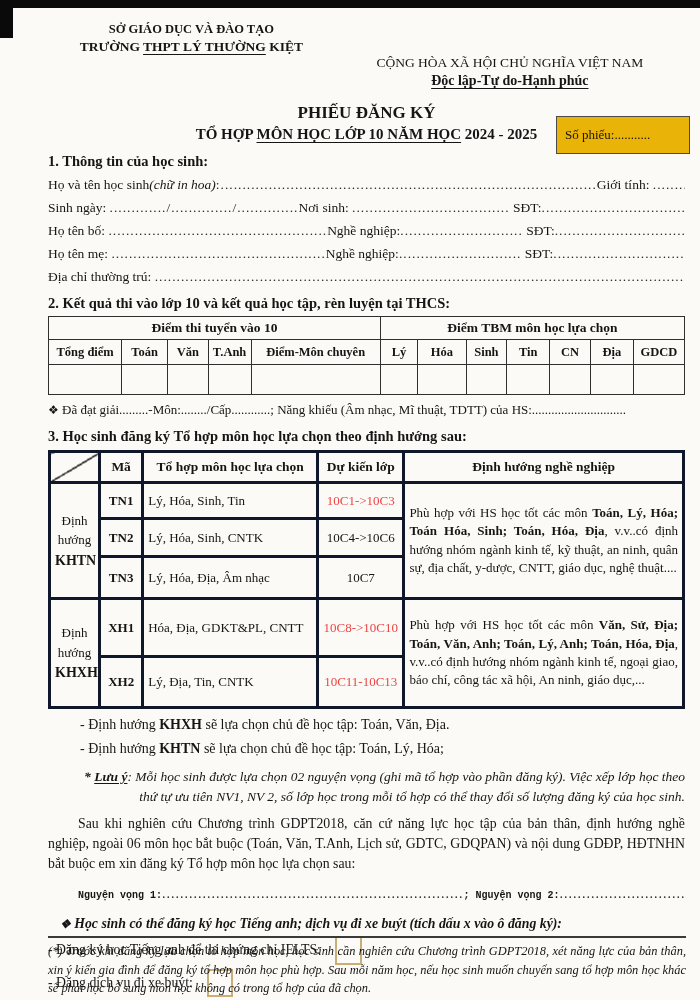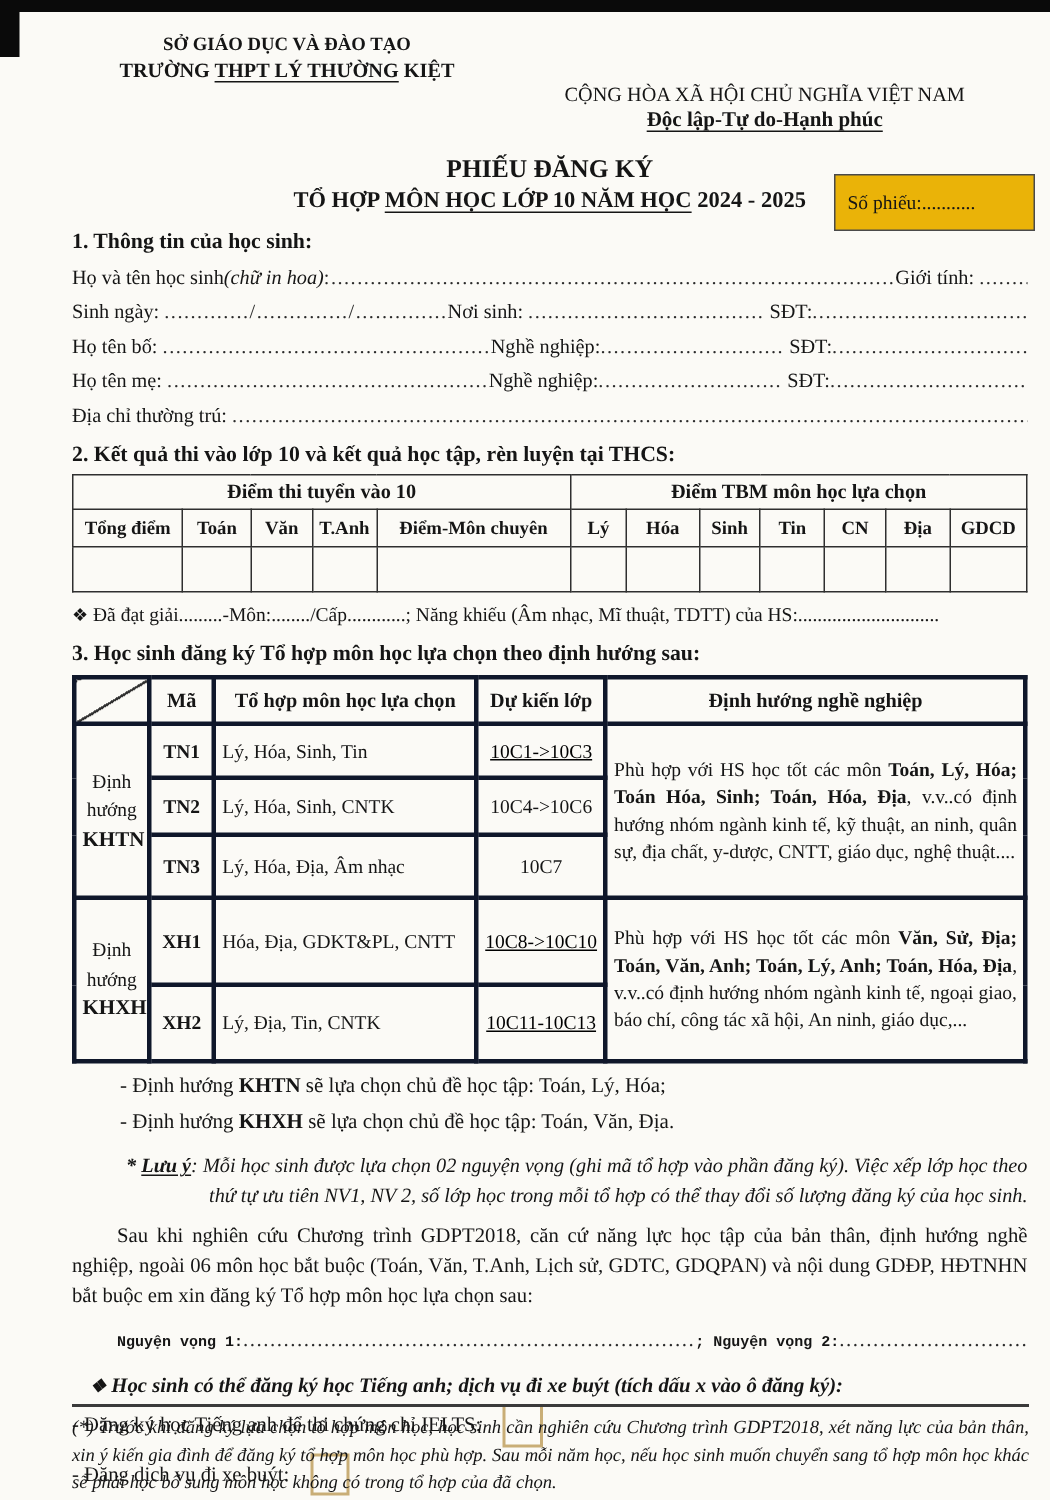--- a/index.html
+++ b/index.html
@@ -40,21 +40,21 @@
   .ach{font-size:13px;margin-top:7px;white-space:nowrap;overflow:hidden;}
   .bullet{font-size:12px;}
   .tb3{margin-top:5px;}
   .tb3 th,.tb3 td{border:3px solid #0f172a;font-size:13px;padding:1px 4px;vertical-align:middle;}
   .tb3 th{font-weight:bold;text-align:center;height:26px;font-size:13.5px;}
   .diag{background:linear-gradient(to bottom right,transparent 48.5%,#2f2f2f 48.5%,#2f2f2f 52%,transparent 52%);}
   .orient{text-align:center;font-size:13.5px;line-height:1.5;}
   .orient b{font-size:14px;}
   .ma{text-align:center;font-weight:bold;}
   .lop{text-align:center;}
-  .blue{color:#000000;text-decoration:underline;}
+  .blue{color:#ef4444;}
   .career{font-size:12.6px;text-align:justify;line-height:1.42;padding:2px 6px;}
   .dashed{border-top:1px dashed #2f2f2f !important;}
   .rTN1 td{height:31px;} .rTN2 td{height:33px;} .rTN3 td{height:37px;}
   .rXH1 td{height:53px;} .rXH2 td{height:46px;}
   
   .note{font-size:14px;margin-top:8px;margin-left:32px;}
   .luuy{font-size:13.5px;font-style:italic;margin-top:10px;text-indent:28px;line-height:1.5;text-align:right;}
   .luuy .lbl{font-weight:bold;text-decoration:underline;text-underline-offset:2px;}
   .para{font-size:13.8px;margin-top:6px;text-indent:30px;line-height:1.45;text-align:justify;}
   .wish{font-size:14px;margin-top:12px;margin-left:30px;white-space:nowrap;overflow:hidden;}
@@ -219,22 +219,22 @@
         <td class="career" rowspan="2"><span>Phù hợp với HS học tốt các môn </span><b>Văn, Sử, Địa; Toán, Văn, Anh; Toán, Lý, Anh; Toán, Hóa, Địa</b><span>, v.v..có định hướng nhóm ngành kinh tế, ngoại giao, báo chí, công tác xã hội, An ninh, giáo dục,...</span></td>
       </tr>
       <tr class="rXH2">
         <td class="ma dashed">XH2</td>
         <td class="dashed">Lý, Địa, Tin, CNTK</td>
         <td class="lop blue dashed">10C11-10C13</td>
       </tr>
     </tbody>
       </table>
 
+    <div class="note"><span>- Định hướng </span><b>KHXH</b><span> sẽ lựa chọn chủ đề học tập: Toán, Văn, Địa.</span></div>
     <div class="note"><span>- Định hướng </span><b>KHTN</b><span> sẽ lựa chọn chủ đề học tập: Toán, Lý, Hóa;</span></div>
-    <div class="note"><span>- Định hướng </span><b>KHXH</b><span> sẽ lựa chọn chủ đề học tập: Toán, Văn, Địa.</span></div>
 
     <div class="luuy"><b>* </b><span class="lbl">Lưu ý</span><span>: Mỗi học sinh được lựa chọn 02 nguyện vọng (ghi mã tổ hợp vào phần đăng ký). Việc xếp lớp học theo thứ tự ưu tiên NV1, NV 2, số lớp học trong mỗi tổ hợp có thể thay đổi số lượng đăng ký của học sinh.</span></div>
 
     <div class="para">Sau khi nghiên cứu Chương trình GDPT2018, căn cứ năng lực học tập của bản thân, định hướng nghề nghiệp, ngoài 06 môn học bắt buộc (Toán, Văn, T.Anh, Lịch sử, GDTC, GDQPAN) và nội dung GDĐP, HĐTNHN bắt buộc em xin đăng ký Tổ hợp môn học lựa chọn sau:</div>
 
     <div class="wish">
       <b>Nguyện vọng 1:</b><span class="dots">...................................................................</span><b>; Nguyện vọng 2:</b><span class="dots">...................................................................</span>
     </div>
 
     <div class="reg-head">

